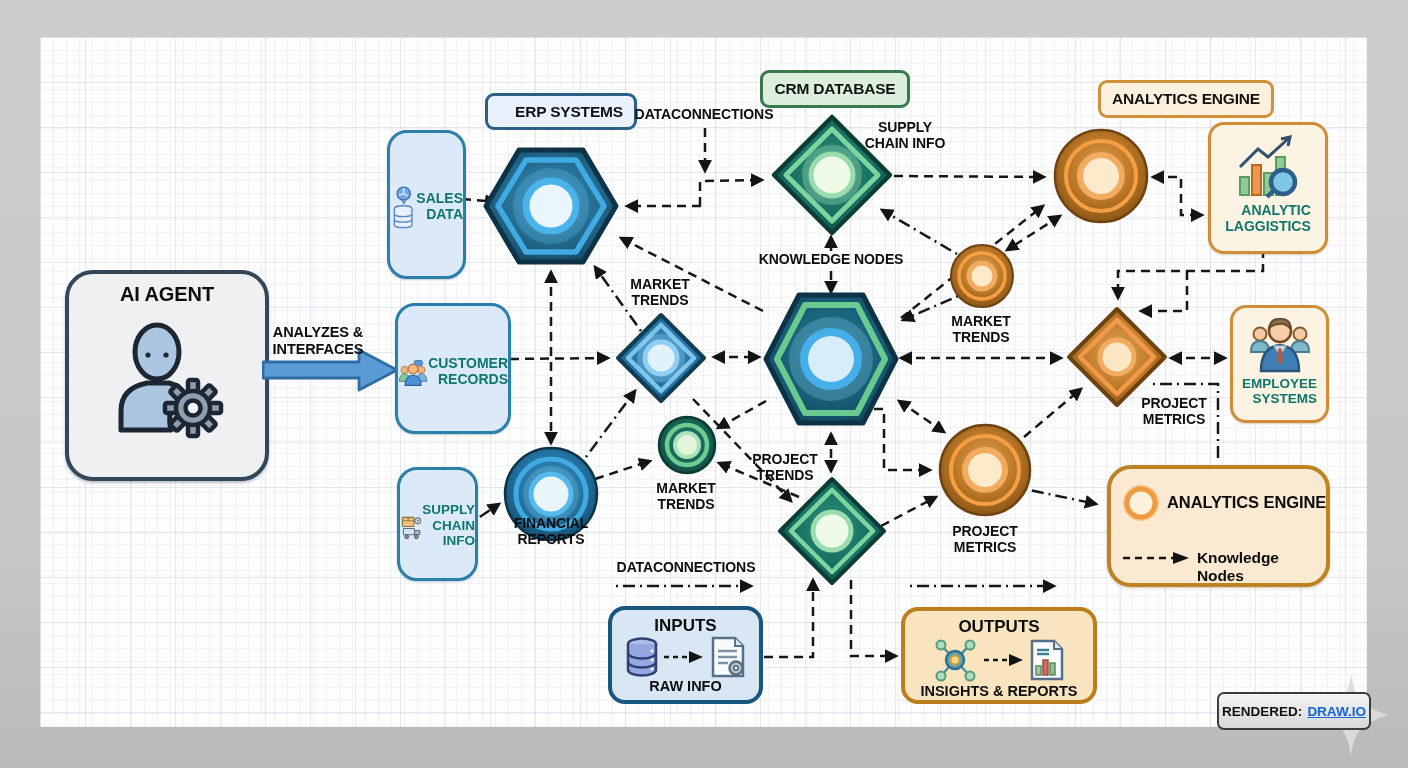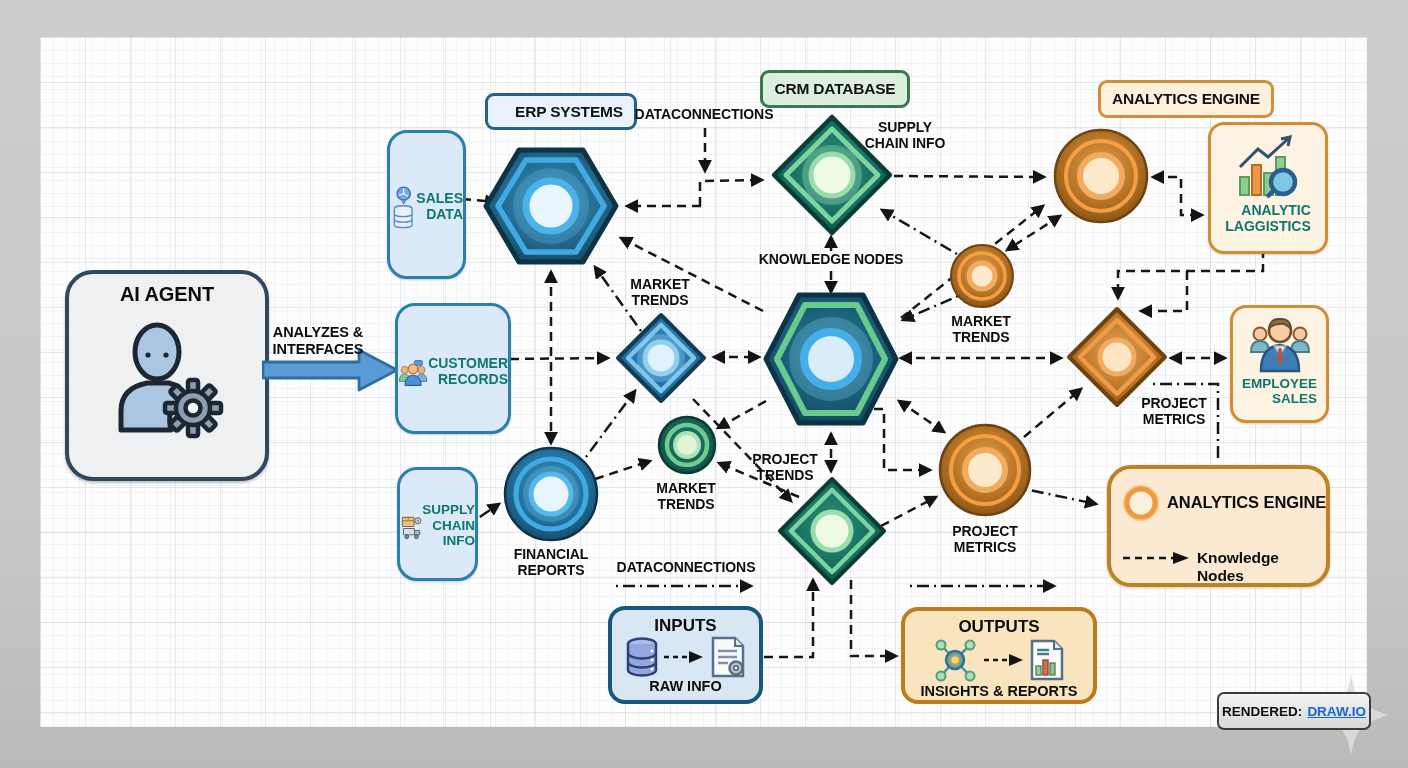--- a/index.html
+++ b/index.html
@@ -210,21 +210,21 @@
       <stop offset="0%" stop-color="#3b90bd"></stop>
           <stop offset="55%" stop-color="#2272a0"></stop>
           <stop offset="100%" stop-color="#113e57"></stop>
     </radialGradient>
       </defs>
     <circle cx="50" cy="50" r="46" fill="url(#cb1)" stroke="#0e3347" stroke-width="2.5"></circle>
     <circle cx="50" cy="50" r="35" fill="none" stroke="#41aae2" stroke-width="5"></circle>
     <circle cx="50" cy="50" r="28" fill="rgba(130,205,245,0.25)"></circle>
     <circle cx="50" cy="50" r="20" fill="#e8f5fd" stroke="#55b9ec" stroke-width="5"></circle>
   </svg>
-  <div class="nlabel" style="left:551px;top:547px;">FINANCIAL
+  <div class="nlabel" style="left:551px;top:516px;">FINANCIAL
 REPORTS</div>
 
   <svg class="abs node" style="left:614px;top:311px;" width="94" height="94" viewBox="0 0 94 94">
     <defs>
         <radialGradient id="bd1" cx="50%" cy="45%" r="65%">
       <stop offset="0%" stop-color="#3b8ec4"></stop>
           <stop offset="60%" stop-color="#2470a2"></stop>
           <stop offset="100%" stop-color="#144c70"></stop>
     </radialGradient>
       </defs>
@@ -355,21 +355,21 @@
       <path d="M2 37 Q2 26 11 26 Q20 26 20 37 Z" fill="#7fb8c9" stroke="#4a7f91" stroke-width="2"></path>
       <circle cx="51" cy="19" r="6.5" fill="#f5cba7" stroke="#8a5a2b" stroke-width="2"></circle>
       <path d="M42 37 Q42 26 51 26 Q60 26 60 37 Z" fill="#7fb8c9" stroke="#4a7f91" stroke-width="2"></path>
       <circle cx="31" cy="16" r="11" fill="#f6cfa9" stroke="#7c4a21" stroke-width="2.5"></circle>
       <path d="M20 13 Q22 3 31 4 Q41 3 42 14 Q36 8 31 9 Q25 9 20 13 Z" fill="#8a6d52" stroke="#6b4a2b" stroke-width="2"></path>
       <path d="M12 56 Q12 32 31 30 Q50 32 50 56 Z" fill="#3f7fb5" stroke="#27567c" stroke-width="2.5"></path>
       <path d="M25 31 L31 40 L37 31 Z" fill="#eaf2f8" stroke="#9bb3c7" stroke-width="1.5"></path>
       <path d="M29.5 33 h3 l1.2 12 -2.7 5 -2.7 -5 Z" fill="#b5573a"></path>
     </svg>
     <div class="boxlabel" style="margin-top:3px;font-size:13.5px;">EMPLOYEE
-SALES</div>
+SYSTEMS</div>
   </div>
 
   <div id="legend-box">
     <svg class="abs" style="left:10px;top:14px;" width="40" height="40" viewBox="0 0 40 40">
       <circle cx="20" cy="20" r="17" fill="none" stroke="#f6c98a" stroke-width="2"></circle>
       <circle cx="20" cy="20" r="14" fill="#fdf0dd" stroke="#ef9a3f" stroke-width="5"></circle>
     </svg>
     <div class="nlabel" style="left:128px;top:24px;font-size:16.5px;transform:none;left:56px;width:160px;text-align:left;">ANALYTICS ENGINE</div>
     <svg class="abs" style="left:10px;top:82px;" width="72" height="14" viewBox="0 0 72 14">
       <line x1="2" y1="7" x2="52" y2="7" stroke="#141414" stroke-width="2.5" stroke-dasharray="7 5"></line>

